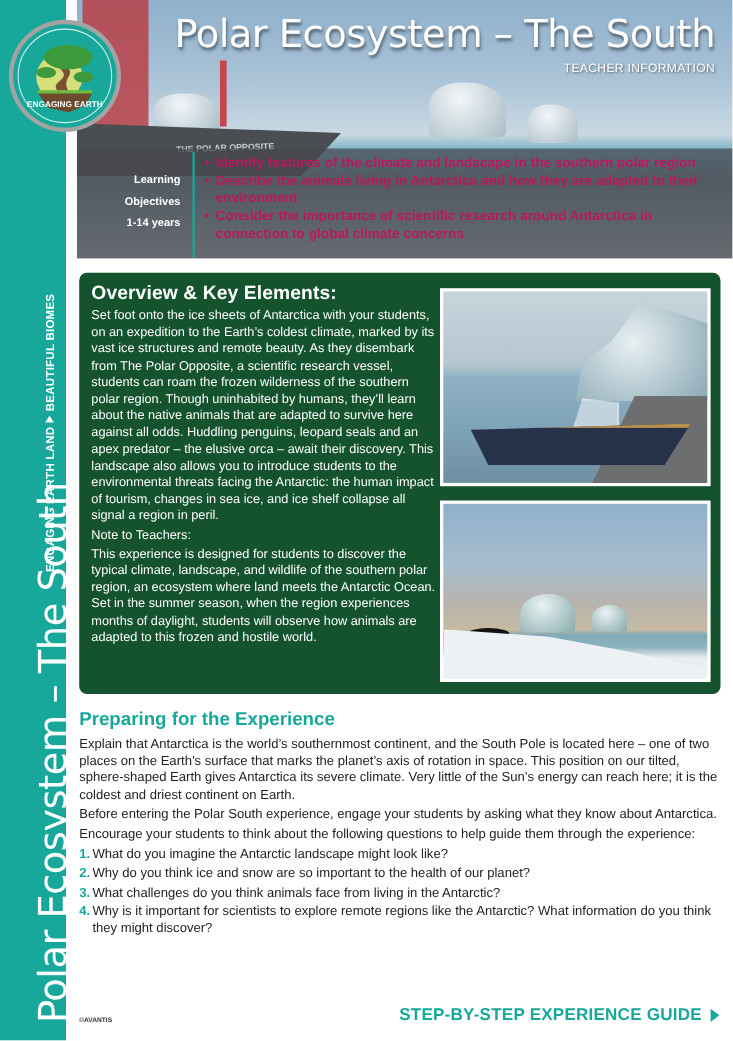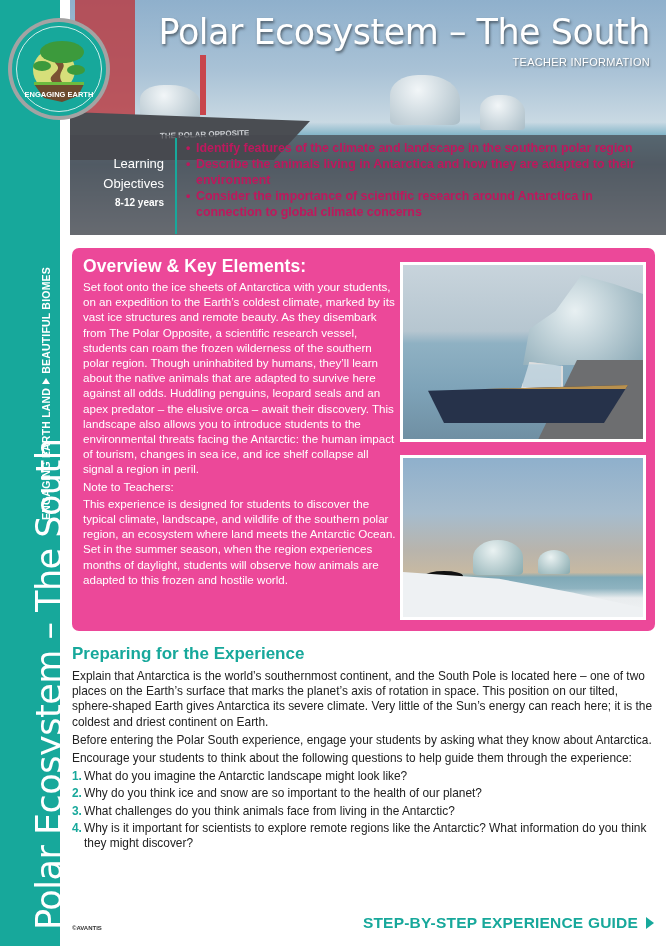--- a/index.html
+++ b/index.html
@@ -31,29 +31,29 @@
   .hero .mast { position: absolute; left: 130px; top: 55px; width: 6px; height: 60px; background: #c8454c; }
   .hero .red { position: absolute; left: 5px; top: 0; width: 60px; height: 120px; background: #b84046; opacity: 0.85; }
   .hero .berg { position: absolute; background: radial-gradient(circle at 40% 30%, #f2f6f8, #a9bcc6); border-radius: 40% 50% 10% 10%; }
   .hero .overlay { position: absolute; left: 0; top: 135px; width: 596px; height: 100px; background: rgba(70,72,78,0.72); }
   .hero-title { position: absolute; right: 16px; top: 12px; color: #fff; font-size: 35px; font-family: "DejaVu Sans", sans-serif;
     letter-spacing: -0.5px; text-shadow: 1px 2px 3px rgba(0,0,0,0.5); white-space: nowrap; }
   .hero-sub { position: absolute; right: 16px; top: 56px; color: #fff; font-size: 11px; letter-spacing: 0.3px;
     text-shadow: 1px 1px 2px rgba(0,0,0,0.5); }
 
   .lo-left { position: absolute; left: 70px; top: 154px; width: 94px; text-align: right; color: #fff; }
-  .lo-left .t { font-size: 13px; font-weight: normal; line-height: 20px; }
+  .lo-left .t { font-size: 10px; font-weight: bold; line-height: 20px; }
   .lo-left .age { font-size: 10px; font-weight: bold; margin-top: 3px; }
   .lo-line { position: absolute; left: 175px; top: 138px; width: 2px; height: 96px; background: #17a89b; }
   .lo-list { position: absolute; left: 184px; top: 140px; width: 475px; color: #be185d; font-size: 12.4px; font-weight: bold; line-height: 16px; list-style: none; }
   .lo-list li { position: relative; padding-left: 12px; }
   .lo-list li::before { content: "•"; position: absolute; left: 2px; top: 0; }
 
   
-  .overview { position: absolute; left: 72px; top: 248px; width: 583px; height: 383px; background: #ec4899; border-radius: 7px; }
+  .overview { position: absolute; left: 72px; top: 248px; width: 583px; height: 383px; background: #14532d; border-radius: 7px; }
   .ov-title { position: absolute; left: 11px; top: 8px; color: #fff; font-size: 17.5px; font-weight: bold; letter-spacing: 0.1px; }
   .ov-text { position: absolute; left: 11px; top: 31px; width: 316px; color: #fff; font-size: 11.6px; line-height: 15.2px; }
   .ov-text .note-h { font-weight: normal; margin-top: 2px; }
   .ov-text p { margin-bottom: 2px; }
   .photo { position: absolute; background: #fff; padding: 3px; }
   .photo1 { left: 328px; top: 14px; width: 246px; height: 180px; }
   .photo2 { left: 328px; top: 207px; width: 246px; height: 165px; }
   .photo .img { width: 100%; height: 100%; position: relative; overflow: hidden; }
   .p1 { background: linear-gradient(180deg, #c8d4dc 0%, #b6c6d0 38%, #8fb1c3 45%, #7fa4b9 70%, #6f8fa3 100%); }
   .p1 .ice { position: absolute; left: 120px; top: 10px; width: 130px; height: 90px; background: radial-gradient(circle at 40% 40%, #e8f0f2, #7fa0ae); clip-path: polygon(25% 40%, 45% 0, 70% 10%, 100% 25%, 100% 100%, 0 100%, 5% 60%); }
@@ -113,21 +113,21 @@
       <ellipse cx="30" cy="44" rx="9" ry="5" fill="#3c9a3c"></ellipse>
       <ellipse cx="64" cy="48" rx="9" ry="5" fill="#3c9a3c"></ellipse>
     </svg>
     <div class="logo-text">ENGAGING EARTH</div>
   </div>
 </div>
 
 <div class="lo-left">
   <div class="t">Learning</div>
   <div class="t">Objectives</div>
-  <div class="age">8-12 years</div>
+  <div class="age">1-14 years</div>
 </div>
 <div class="lo-line"></div>
 <ul class="lo-list">
   <li>Identify features of the climate and landscape in the southern polar region</li>
   <li>Describe the animals living in Antarctica and how they are adapted to their environment</li>
   <li>Consider the importance of scientific research around Antarctica in connection to global climate concerns</li>
 </ul>
 
 <div class="overview">
   <div class="ov-title">Overview &amp; Key Elements:</div>

